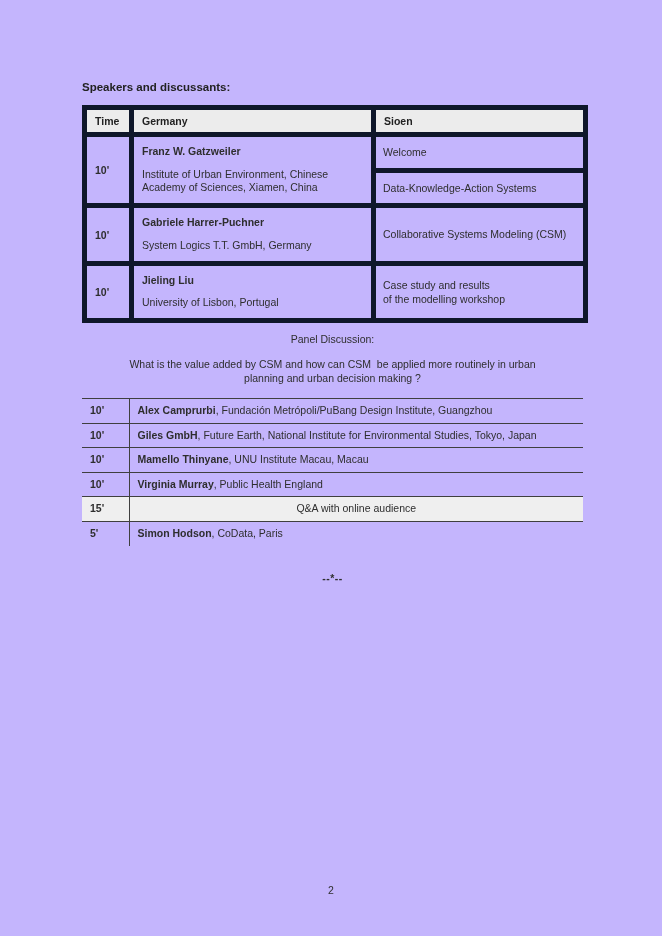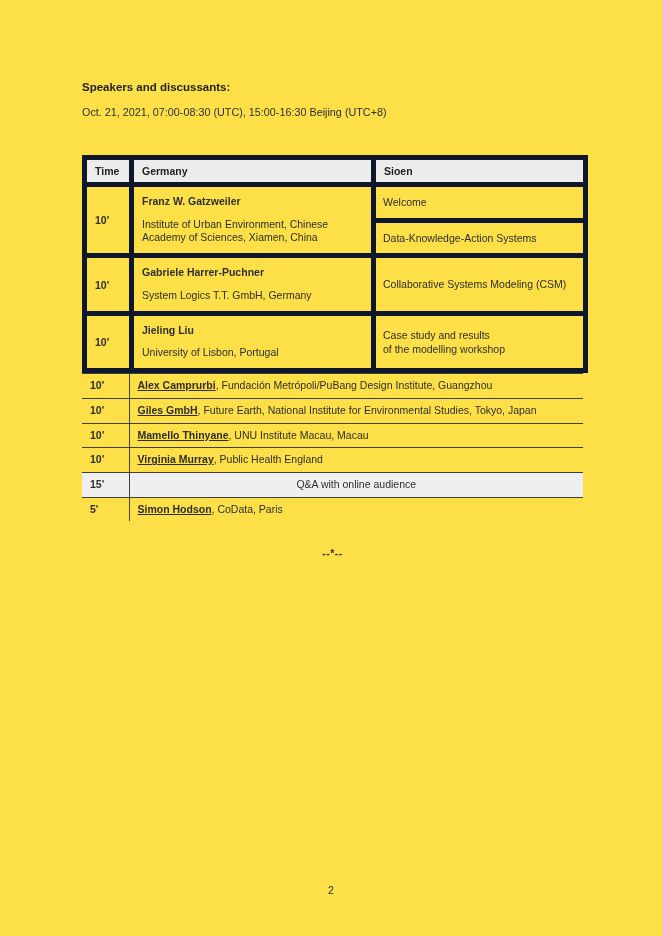--- a/index.html
+++ b/index.html
@@ -1,21 +1,21 @@
 <!DOCTYPE html>
 <html><head>
 <meta charset="utf-8">
 <style>
   html, body { margin: 0; padding: 0; background: #ffffff; }
   .page {
     position: relative;
     width: 662px;
     height: 936px;
     margin: 0 auto;
-    background: #fde047;
+    background: #c4b5fd;
     font-family: "Liberation Sans", "DejaVu Sans", sans-serif;
     color: #2e2e2e;
     box-sizing: border-box;
     overflow: hidden;
   }
   .content { position: absolute; left: 82px; top: 80px; width: 501px; }
 
   .doc-title { font-size: 11.5px; font-weight: bold; color: #222; margin: 0 0 10px 0; line-height: 1.3; }
   .date-line { font-size: 10.8px; margin: 0 0 36px 0; line-height: 1.3; }
 
@@ -34,33 +34,32 @@
   .sp-aff { margin-top: 9px; line-height: 1.32; white-space: pre-line; }
   .topic-cell { padding: 0 7px; white-space: pre-line; line-height: 1.35; }
 
   .panel-head { font-size: 10.5px; text-align: center; margin: 10px 0 0 0; line-height: 1.3; }
   .panel-q { font-size: 10.5px; text-align: center; margin: 10px 0 12px 0; line-height: 1.38; white-space: pre-wrap; }
 
   .ptable td { border-top: 1px solid #3f3f3f; padding: 5px 8px; vertical-align: middle; line-height: 1.3; }
   .ptable td.time { border-right: 1px solid #3f3f3f; }
   .ptable .qa-row td { background: #efefef; }
   .qa-cell { text-align: center; }
-  .bname { font-weight: bold; text-decoration: underline; }
+  .bname { font-weight: bold; }
 
   .separator { text-align: center; font-weight: bold; font-size: 10.5px; margin-top: 26px; letter-spacing: 0.5px; }
   .page-number { position: absolute; left: 0; right: 0; bottom: 40px; text-align: center; font-size: 10.5px; color: #2e2e2e; }
 </style>
 </head>
 <body>
 
 <div class="page">
   <div class="content">
 
     <p class="doc-title">Speakers and discussants:</p>
-    <p class="date-line">Oct. 21, 2021, 07:00-08:30 (UTC), 15:00-16:30 Beijing (UTC+8)</p>
 
     <table class="schedule">
       <colgroup>
           <col class="c-time">
           <col class="c-speaker">
           <col class="c-topic">
         </colgroup>
       <thead>
         <tr>
           <th>Time</th>
@@ -94,20 +93,23 @@
           <td class="speaker-cell">
             <div class="sp-name">Jieling Liu</div>
             <div class="sp-aff">University of Lisbon, Portugal</div>
           </td>
           <td class="topic-cell">Case study and results
 of the modelling workshop</td>
         </tr>
       </tbody>
     </table>
 
+    <p class="panel-head">Panel Discussion:</p>
+    <p class="panel-q">What is the value added by CSM and how can CSM  be applied more routinely in urban
+planning and urban decision making ?</p>
 
     <table class="ptable">
       <colgroup>
           <col class="c-time">
           <col class="c-wide">
         </colgroup>
       <tbody>
         <tr>
           <td class="time">10'</td>
           <td><span class="bname">Alex Camprurbi</span><span>, Fundación Metrópoli/PuBang Design Institute, Guangzhou</span></td>

